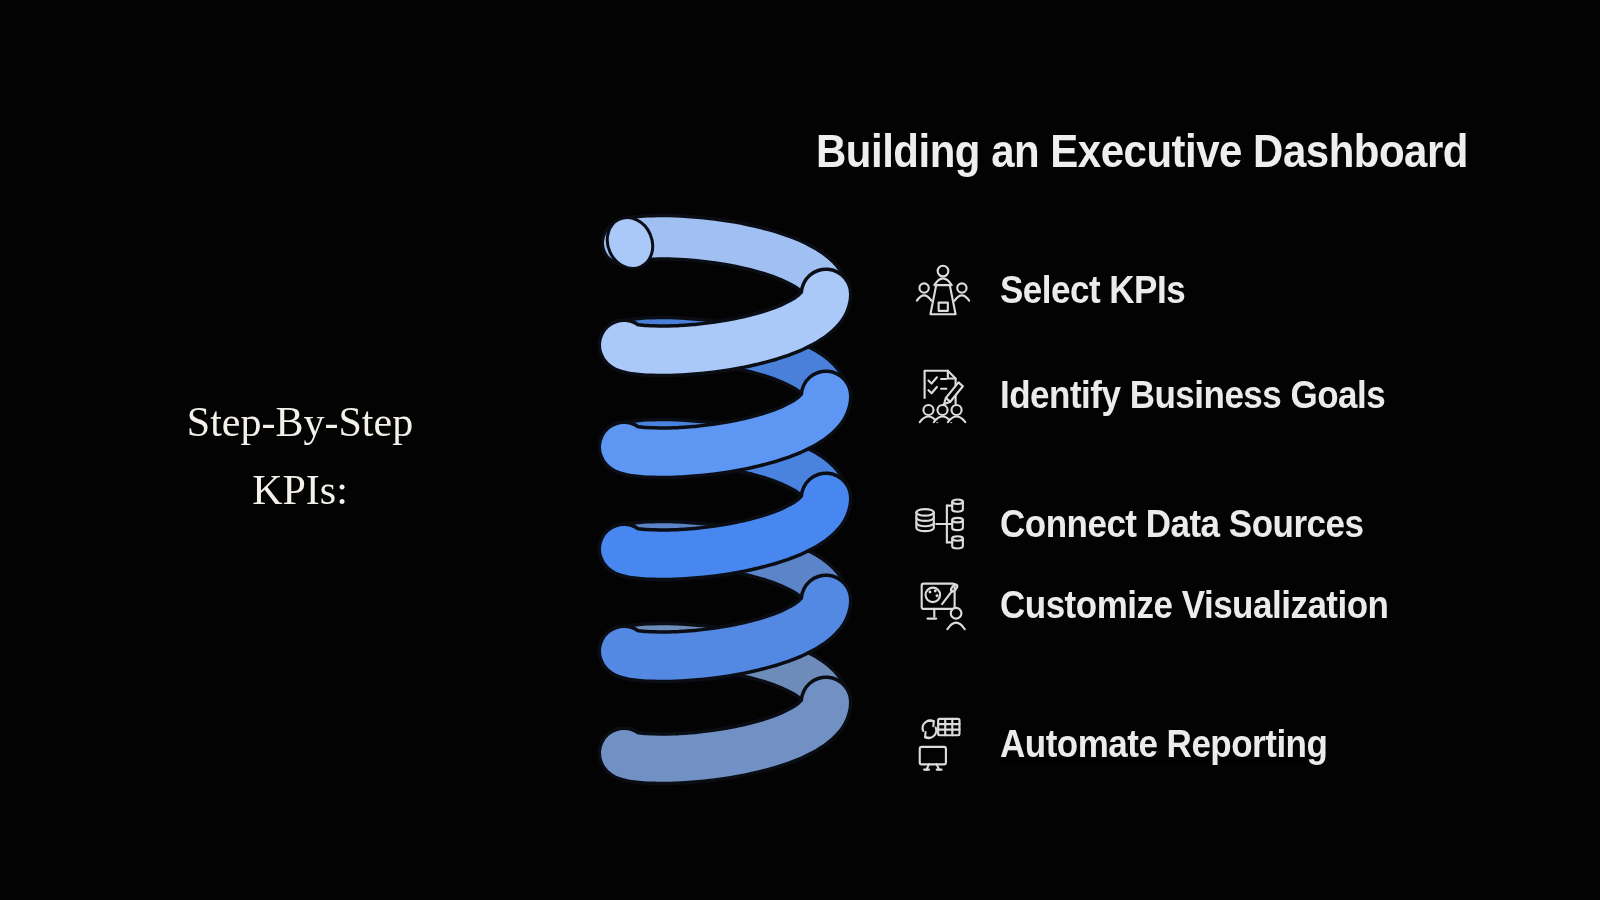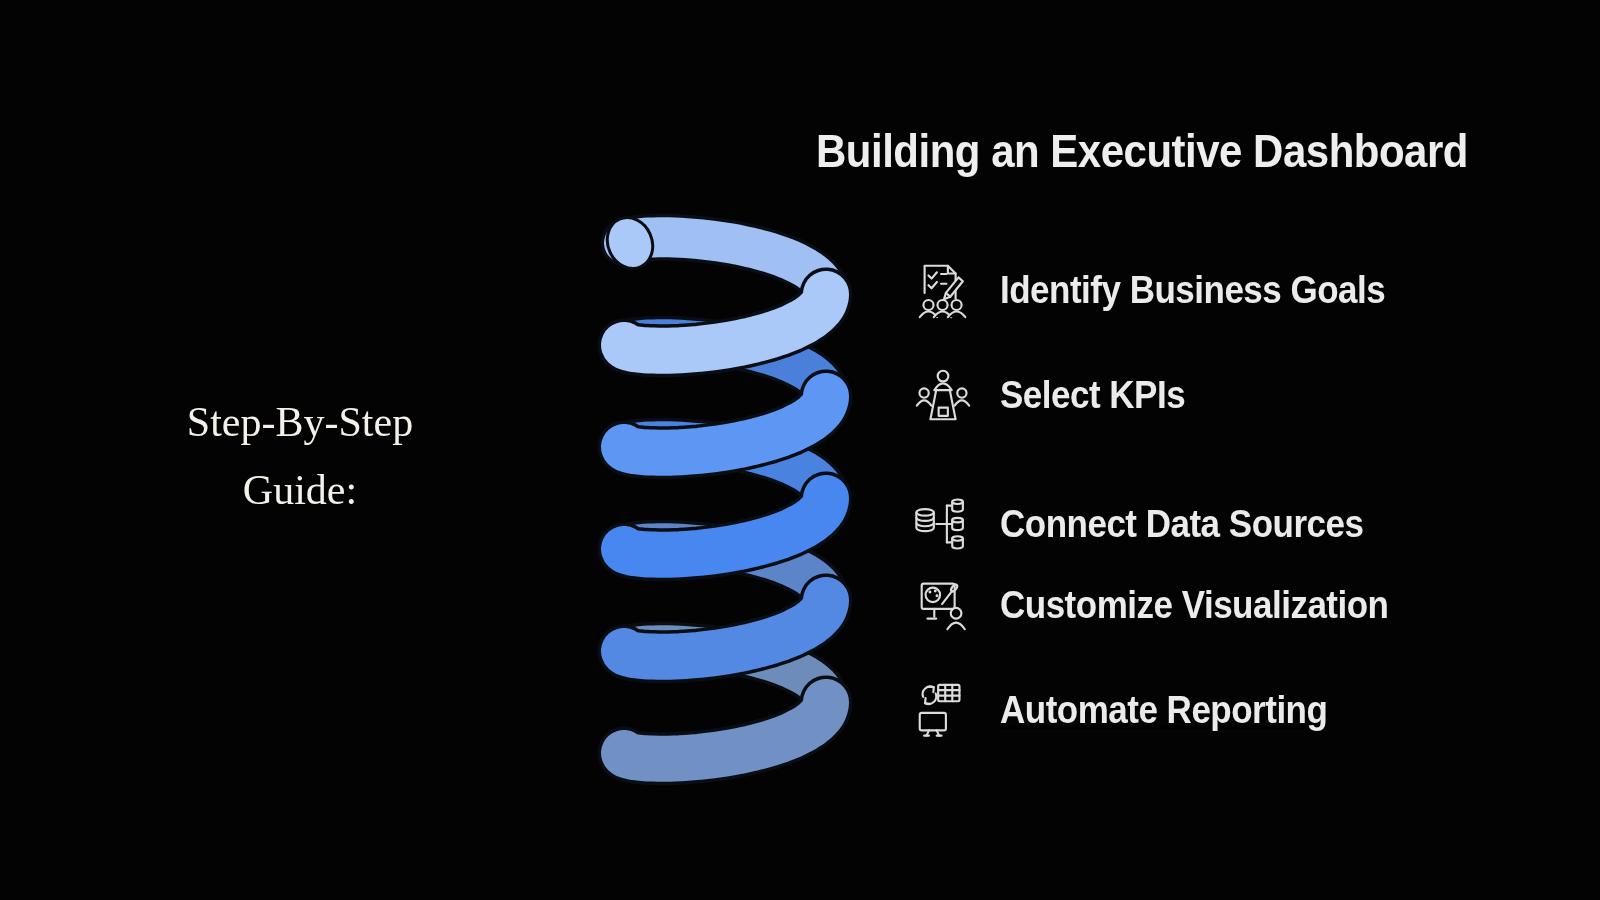--- a/index.html
+++ b/index.html
@@ -41,21 +41,21 @@
   
   #steps{position:absolute;inset:0;}
   .step-row{
     position:absolute;left:912px;height:64px;
     display:flex;align-items:center;gap:26px;
   }
   .step-row:nth-of-type(1){top:258px;}
   .step-row:nth-of-type(2){top:363px;}
   .step-row:nth-of-type(3){top:492px;}
   .step-row:nth-of-type(4){top:573px;}
-  .step-row:nth-of-type(5){top:678px;text-decoration:underline;}
+  .step-row:nth-of-type(5){top:712px;text-decoration:underline;}
   .step-icon{
     width:62px;height:62px;flex:0 0 auto;
     color:var(--icon-stroke);
   }
   .step-icon path,.step-icon rect,.step-icon circle,.step-icon ellipse,.step-icon line{
     fill:none;stroke:currentColor;stroke-width:2.2;
     stroke-linecap:round;stroke-linejoin:round;
   }
   .step-icon .fbg{fill:var(--bg);}
   .step-icon .dot{fill:currentColor;stroke:none;}
@@ -69,21 +69,21 @@
   
   #spiral-wrap{position:absolute;left:556px;top:182px;width:340px;height:650px;}
 </style>
 </head>
 <body>
 
 <div class="stage">
 
   <div id="heading">
     <div>Step-By-Step</div>
-    <div>Guide:</div>
+    <div>KPIs:</div>
   </div>
 
   <div id="spiral-wrap">
     <svg id="spiral-svg" width="340" height="650" viewBox="0 0 340 650">
         <path d="M68.0,61.0L68.2,60.4L68.9,59.7L69.9,59.1L71.4,58.5L73.4,58.0L75.7,57.4L78.4,56.9L81.5,56.5L85.0,56.1L88.9,55.8L93.1,55.5L97.6,55.4L102.4,55.3L107.5,55.2L112.9,55.3L118.5,55.5L124.3,55.7L130.3,56.1L136.5,56.6L142.9,57.1L149.3,57.8L155.8,58.6L162.4,59.5L169.0,60.5L175.6,61.6L182.2,62.8L188.7,64.2L195.1,65.6L201.5,67.2L207.7,68.9L213.7,70.6L219.5,72.5L225.1,74.4L230.5,76.5L235.6,78.6L240.4,80.9L244.9,83.2L249.1,85.5L253.0,88.0L256.5,90.5L259.6,93.1L262.3,95.7L264.6,98.3L266.6,101.0L268.1,103.7L269.1,106.5L269.8,109.2L270.0,112.0" fill="none" stroke="#0a0d13" stroke-width="47" stroke-linecap="round" stroke-linejoin="round"></path>
         <path d="M68.0,61.0L68.2,60.4L68.9,59.7L69.9,59.1L71.4,58.5L73.4,58.0L75.7,57.4L78.4,56.9L81.5,56.5L85.0,56.1L88.9,55.8L93.1,55.5L97.6,55.4L102.4,55.3L107.5,55.2L112.9,55.3L118.5,55.5L124.3,55.7L130.3,56.1L136.5,56.6L142.9,57.1L149.3,57.8L155.8,58.6L162.4,59.5L169.0,60.5L175.6,61.6L182.2,62.8L188.7,64.2L195.1,65.6L201.5,67.2L207.7,68.9L213.7,70.6L219.5,72.5L225.1,74.4L230.5,76.5L235.6,78.6L240.4,80.9L244.9,83.2L249.1,85.5L253.0,88.0L256.5,90.5L259.6,93.1L262.3,95.7L264.6,98.3L266.6,101.0L268.1,103.7L269.1,106.5L269.8,109.2L270.0,112.0" fill="none" stroke="#a0bff3" stroke-width="40" stroke-linecap="round" stroke-linejoin="round"></path>
         <path d="M68.0,163.0L68.2,162.4L68.9,161.7L69.9,161.1L71.4,160.5L73.4,160.0L75.7,159.4L78.4,158.9L81.5,158.5L85.0,158.1L88.9,157.8L93.1,157.5L97.6,157.4L102.4,157.3L107.5,157.2L112.9,157.3L118.5,157.5L124.3,157.7L130.3,158.1L136.5,158.6L142.9,159.1L149.3,159.8L155.8,160.6L162.4,161.5L169.0,162.5L175.6,163.6L182.2,164.8L188.7,166.2L195.1,167.6L201.5,169.2L207.7,170.9L213.7,172.6L219.5,174.5L225.1,176.4L230.5,178.5L235.6,180.6L240.4,182.9L244.9,185.2L249.1,187.5L253.0,190.0L256.5,192.5L259.6,195.1L262.3,197.7L264.6,200.3L266.6,203.0L268.1,205.7L269.1,208.5L269.8,211.2L270.0,214.0" fill="none" stroke="#0a0d13" stroke-width="47" stroke-linecap="round" stroke-linejoin="round"></path>
         <path d="M68.0,163.0L68.2,162.4L68.9,161.7L69.9,161.1L71.4,160.5L73.4,160.0L75.7,159.4L78.4,158.9L81.5,158.5L85.0,158.1L88.9,157.8L93.1,157.5L97.6,157.4L102.4,157.3L107.5,157.2L112.9,157.3L118.5,157.5L124.3,157.7L130.3,158.1L136.5,158.6L142.9,159.1L149.3,159.8L155.8,160.6L162.4,161.5L169.0,162.5L175.6,163.6L182.2,164.8L188.7,166.2L195.1,167.6L201.5,169.2L207.7,170.9L213.7,172.6L219.5,174.5L225.1,176.4L230.5,178.5L235.6,180.6L240.4,182.9L244.9,185.2L249.1,187.5L253.0,190.0L256.5,192.5L259.6,195.1L262.3,197.7L264.6,200.3L266.6,203.0L268.1,205.7L269.1,208.5L269.8,211.2L270.0,214.0" fill="none" stroke="#4a80d9" stroke-width="40" stroke-linecap="round" stroke-linejoin="round"></path>
         <path d="M68.0,265.0L68.2,264.4L68.9,263.7L69.9,263.1L71.4,262.5L73.4,262.0L75.7,261.4L78.4,260.9L81.5,260.5L85.0,260.1L88.9,259.8L93.1,259.5L97.6,259.4L102.4,259.3L107.5,259.2L112.9,259.3L118.5,259.5L124.3,259.7L130.3,260.1L136.5,260.6L142.9,261.1L149.3,261.8L155.8,262.6L162.4,263.5L169.0,264.5L175.6,265.6L182.2,266.8L188.7,268.2L195.1,269.6L201.5,271.2L207.7,272.9L213.7,274.6L219.5,276.5L225.1,278.4L230.5,280.5L235.6,282.6L240.4,284.9L244.9,287.2L249.1,289.5L253.0,292.0L256.5,294.5L259.6,297.1L262.3,299.7L264.6,302.3L266.6,305.0L268.1,307.7L269.1,310.5L269.8,313.2L270.0,316.0" fill="none" stroke="#0a0d13" stroke-width="47" stroke-linecap="round" stroke-linejoin="round"></path>
         <path d="M68.0,265.0L68.2,264.4L68.9,263.7L69.9,263.1L71.4,262.5L73.4,262.0L75.7,261.4L78.4,260.9L81.5,260.5L85.0,260.1L88.9,259.8L93.1,259.5L97.6,259.4L102.4,259.3L107.5,259.2L112.9,259.3L118.5,259.5L124.3,259.7L130.3,260.1L136.5,260.6L142.9,261.1L149.3,261.8L155.8,262.6L162.4,263.5L169.0,264.5L175.6,265.6L182.2,266.8L188.7,268.2L195.1,269.6L201.5,271.2L207.7,272.9L213.7,274.6L219.5,276.5L225.1,278.4L230.5,280.5L235.6,282.6L240.4,284.9L244.9,287.2L249.1,289.5L253.0,292.0L256.5,294.5L259.6,297.1L262.3,299.7L264.6,302.3L266.6,305.0L268.1,307.7L269.1,310.5L269.8,313.2L270.0,316.0" fill="none" stroke="#4a82e0" stroke-width="40" stroke-linecap="round" stroke-linejoin="round"></path>
@@ -104,54 +104,54 @@
         <path d="M270.0,520.0L269.8,522.8L269.1,525.5L268.1,528.3L266.6,531.0L264.6,533.7L262.3,536.3L259.6,538.9L256.5,541.5L253.0,544.0L249.1,546.5L244.9,548.8L240.4,551.1L235.6,553.4L230.5,555.5L225.1,557.6L219.5,559.5L213.7,561.4L207.7,563.1L201.5,564.8L195.1,566.4L188.7,567.8L182.2,569.2L175.6,570.4L169.0,571.5L162.4,572.5L155.8,573.4L149.3,574.2L142.9,574.9L136.5,575.4L130.3,575.9L124.3,576.3L118.5,576.5L112.9,576.7L107.5,576.8L102.4,576.7L97.6,576.6L93.1,576.5L88.9,576.2L85.0,575.9L81.5,575.5L78.4,575.1L75.7,574.6L73.4,574.0L71.4,573.5L69.9,572.9L68.9,572.3L68.2,571.6L68.0,571.0" fill="none" stroke="#7191c4" stroke-width="46" stroke-linecap="round" stroke-linejoin="round"></path>
       </svg>
   </div>
 
   <h1 id="title" style="margin:0;">Building an Executive Dashboard</h1>
 
   <div id="steps">
 
     <div class="step-row">
       <svg class="step-icon" viewBox="0 0 64 64">
+        <circle cx="12.5" cy="30" r="4.8"></circle>
+        <path d="M5,43 Q12.5,32 20,43"></path>
+        <circle cx="51.5" cy="30" r="4.8"></circle>
+        <path d="M44,43 Q51.5,32 59,43"></path>
+        <circle class="fbg" cx="32" cy="12.5" r="5.5" style="fill:var(--bg)"></circle>
+        <path d="M23,27 Q32,13 41,27"></path>
+        <path class="fbg" d="M25,27 L39,27 L45,57 L19,57 Z"></path>
+        <rect x="27.5" y="45" width="9.5" height="8.5"></rect>
+      </svg>
+      <span class="step-label">Select KPIs</span>
+    </div>
+
+    <div class="step-row">
+      <svg class="step-icon" viewBox="0 0 64 64">
         <path d="M13,35 L13,7 L37,7 L45,15 L45,41"></path>
         <path d="M37,7 L37,15 L45,15"></path>
         <path d="M17,17 l3.2,3.2 l5.5,-6.5"></path>
         <path d="M30,15.5 h5.5"></path>
         <path d="M17,27 l3.2,3.2 l5.5,-6.5"></path>
         <path d="M30,25.5 h5.5"></path>
         <path class="fbg" d="M35,35 L48,19 L52.5,23 L39.5,39 Z"></path>
         <path d="M35,35 L33,41.5 L39.5,39"></path>
         <path class="fbg" d="M8,60 Q17,48.5 26,60"></path>
         <path class="fbg" d="M22.5,60 Q31.5,48.5 40.5,60"></path>
         <path class="fbg" d="M37,60 Q46,48.5 55,60"></path>
         <circle class="fbg" cx="17" cy="47.5" r="5.2" style="fill:var(--bg)"></circle>
         <circle class="fbg" cx="31.5" cy="47.5" r="5.2" style="fill:var(--bg)"></circle>
         <circle class="fbg" cx="46" cy="47.5" r="5.2" style="fill:var(--bg)"></circle>
       </svg>
       <span class="step-label">Identify Business Goals</span>
     </div>
 
     <div class="step-row">
       <svg class="step-icon" viewBox="0 0 64 64">
-        <circle cx="12.5" cy="30" r="4.8"></circle>
-        <path d="M5,43 Q12.5,32 20,43"></path>
-        <circle cx="51.5" cy="30" r="4.8"></circle>
-        <path d="M44,43 Q51.5,32 59,43"></path>
-        <circle class="fbg" cx="32" cy="12.5" r="5.5" style="fill:var(--bg)"></circle>
-        <path d="M23,27 Q32,13 41,27"></path>
-        <path class="fbg" d="M25,27 L39,27 L45,57 L19,57 Z"></path>
-        <rect x="27.5" y="45" width="9.5" height="8.5"></rect>
-      </svg>
-      <span class="step-label">Select KPIs</span>
-    </div>
-
-    <div class="step-row">
-      <svg class="step-icon" viewBox="0 0 64 64">
         <ellipse cx="13.5" cy="20" rx="9" ry="3.3"></ellipse>
         <path d="M4.5,20 V36 a9,3.3 0 0 0 18,0 V20"></path>
         <path d="M4.5,25.5 a9,3.3 0 0 0 18,0"></path>
         <path d="M4.5,31 a9,3.3 0 0 0 18,0"></path>
         <path d="M25,32 H36"></path>
         <path d="M36,13 V51"></path>
         <path d="M36,13 H41.5 M36,32 H41.5 M36,51 H41.5"></path>
         <ellipse cx="47" cy="9" rx="5.5" ry="2.3"></ellipse>
         <path d="M41.5,9 V17 a5.5,2.3 0 0 0 11,0 V9"></path>
         <ellipse cx="47" cy="28" rx="5.5" ry="2.3"></ellipse>

